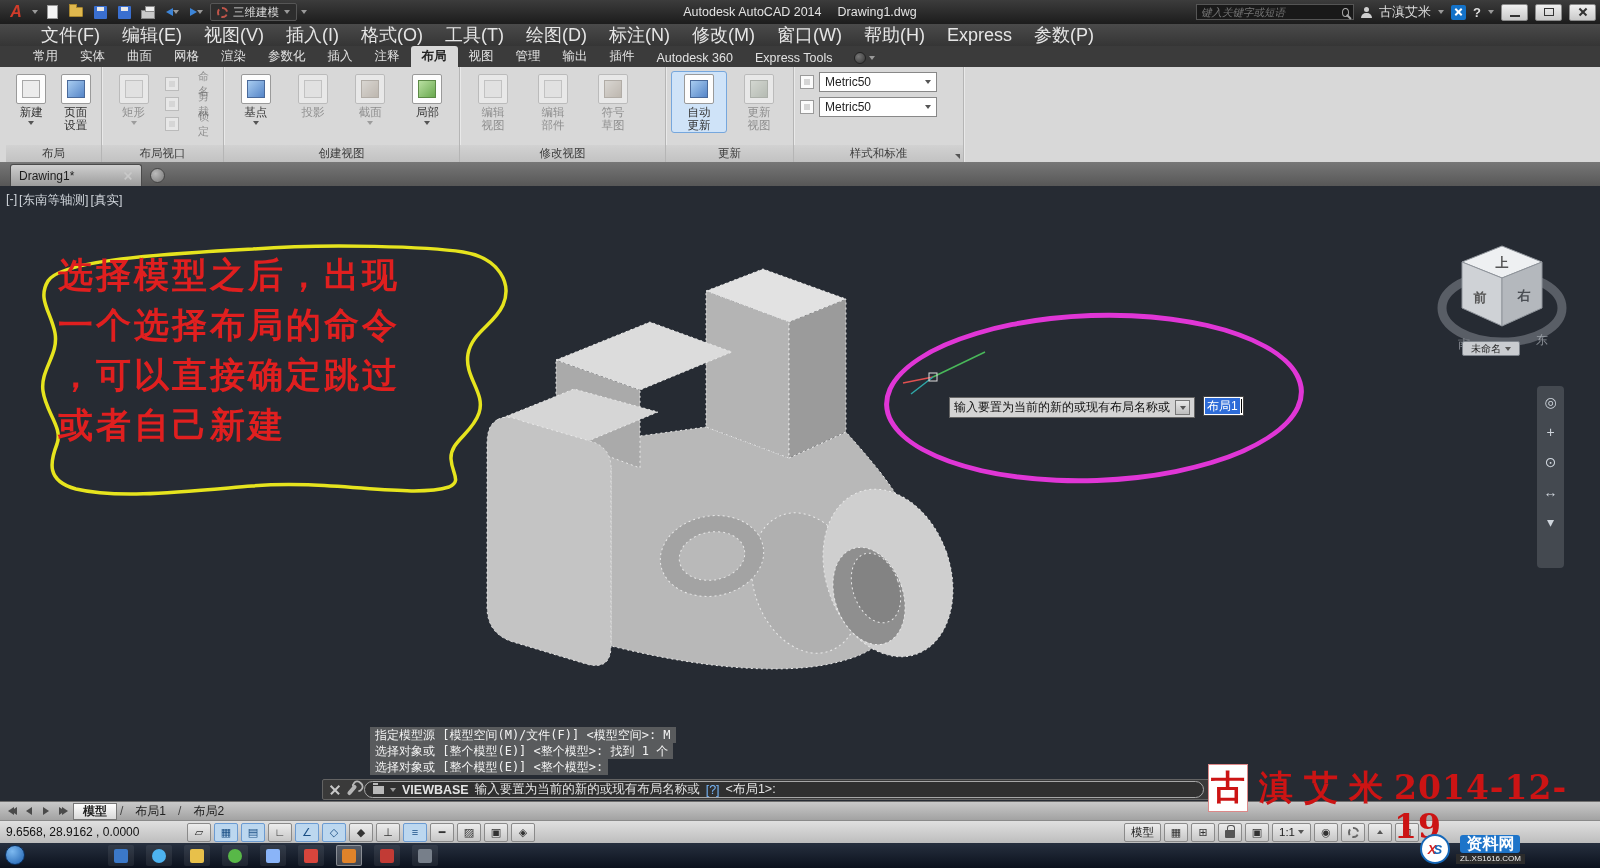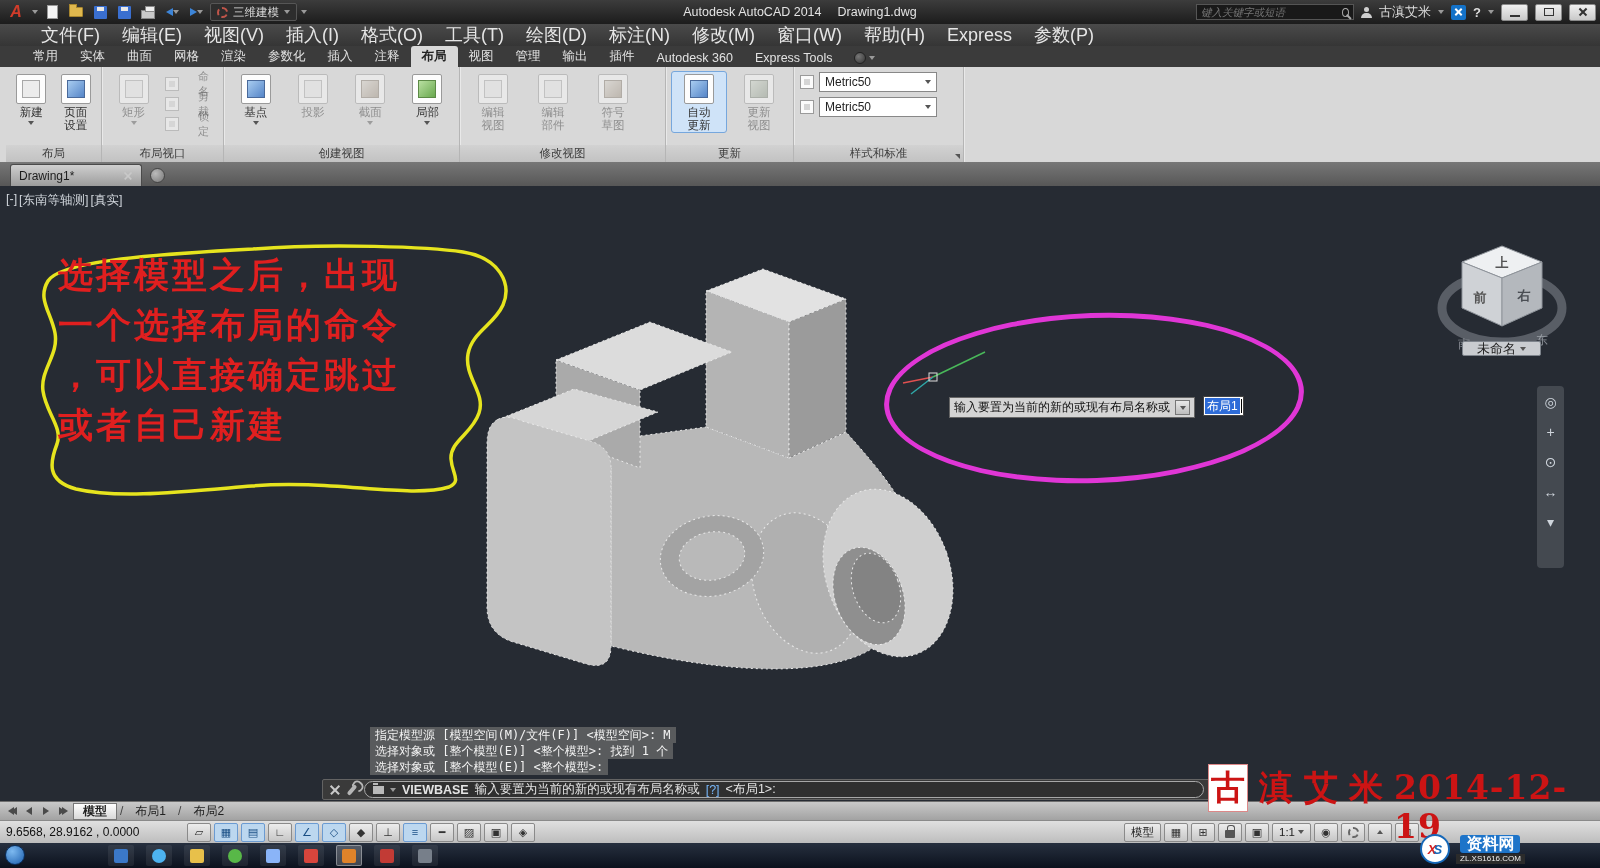--- a/index.html
+++ b/index.html
@@ -85,21 +85,21 @@
 .svgoverlay{position:absolute;left:0;top:0;width:1600px;height:868px;z-index:2;pointer-events:none}
 .callout-line{position:absolute;z-index:3;color:#e01f1f;font-family:"DejaVu Serif","Liberation Serif",serif;font-weight:bold;font-size:35px;letter-spacing:3px;white-space:nowrap}
 .mellipse{position:absolute;left:884px;top:313px;width:420px;height:170px;border:5px solid #e036d6;border-radius:50%;transform:rotate(-2deg);z-index:3}
 .dyntip{position:absolute;left:949px;top:397px;height:21px;background:#d4d4d4;border:1px solid #666;display:flex;align-items:center;gap:5px;padding:0 4px;font-size:12px;color:#111;z-index:4;white-space:nowrap}
 .dynbtn{width:15px;height:15px;background:linear-gradient(#e8e8e8,#bdbdbd);border:1px solid #777;display:flex;align-items:center;justify-content:center}
 .dynval{position:absolute;left:1203px;top:396px;height:20px;background:#fff;border:1px solid #444;display:flex;align-items:center;padding:1px;z-index:4}
 .dynval .sel{background:#2e6cd8;color:#fff;font-size:12px;padding:0 2px;line-height:16px}
 .dynval .caretbar{width:1px;height:14px;background:#000;margin-left:1px}
 .navbar{position:absolute;left:1537px;top:386px;width:27px;height:182px;background:rgba(205,210,218,.18);border-radius:4px;z-index:3;display:flex;flex-direction:column;align-items:center;padding-top:4px;gap:6px}
 .navic{width:21px;height:24px;display:flex;align-items:center;justify-content:center;color:#cfd5dc;font-size:14px}
-.unnamed{position:absolute;left:1462px;top:341px;width:79px;height:15px;background:#c9ccd0;border:1px solid #7e848c;border-radius:2px;display:flex;align-items:center;justify-content:center;gap:4px;font-size:13px;color:#222;z-index:3}
+.unnamed{position:absolute;left:1462px;top:341px;width:58px;height:15px;background:#c9ccd0;border:1px solid #7e848c;border-radius:2px;display:flex;align-items:center;justify-content:center;gap:4px;font-size:10px;color:#222;z-index:3}
 .histline{position:absolute;left:370px;height:16px;background:rgba(110,110,110,.72);color:#f2f2f2;font-family:"DejaVu Sans Mono","Liberation Mono",monospace;font-size:12px;line-height:16px;padding:0 5px;white-space:nowrap;z-index:5}
 
 .cmdpal{position:absolute;left:322px;top:779px;width:890px;height:21px;background:#3a3a3a;border:1px solid #636363;border-radius:2px;display:flex;align-items:center;gap:6px;padding:0 7px;z-index:6}
 .cmdinput{flex:1;height:17px;border:1px solid #a8a8a8;border-radius:9px;background:#303030;display:flex;align-items:center;gap:6px;padding:0 8px;font-size:12.5px;color:#e4e4e4;white-space:nowrap;overflow:hidden}
 .cmd-folder{width:11px;height:8px;background:#b9b9b9;position:relative;flex:none}
 .cmd-folder::before{content:"";position:absolute;top:-3px;left:0;width:5px;height:2px;background:#b9b9b9}
 
 .watermark{position:absolute;left:1208px;top:764px;z-index:8;display:flex;align-items:baseline;gap:11px;font-family:"DejaVu Serif","Liberation Serif",serif;font-weight:bold;color:#cc1414}
 .wmchar{font-size:34px}
 .wmchip{background:#fff;border:1px solid #d88;padding:0 2px}

